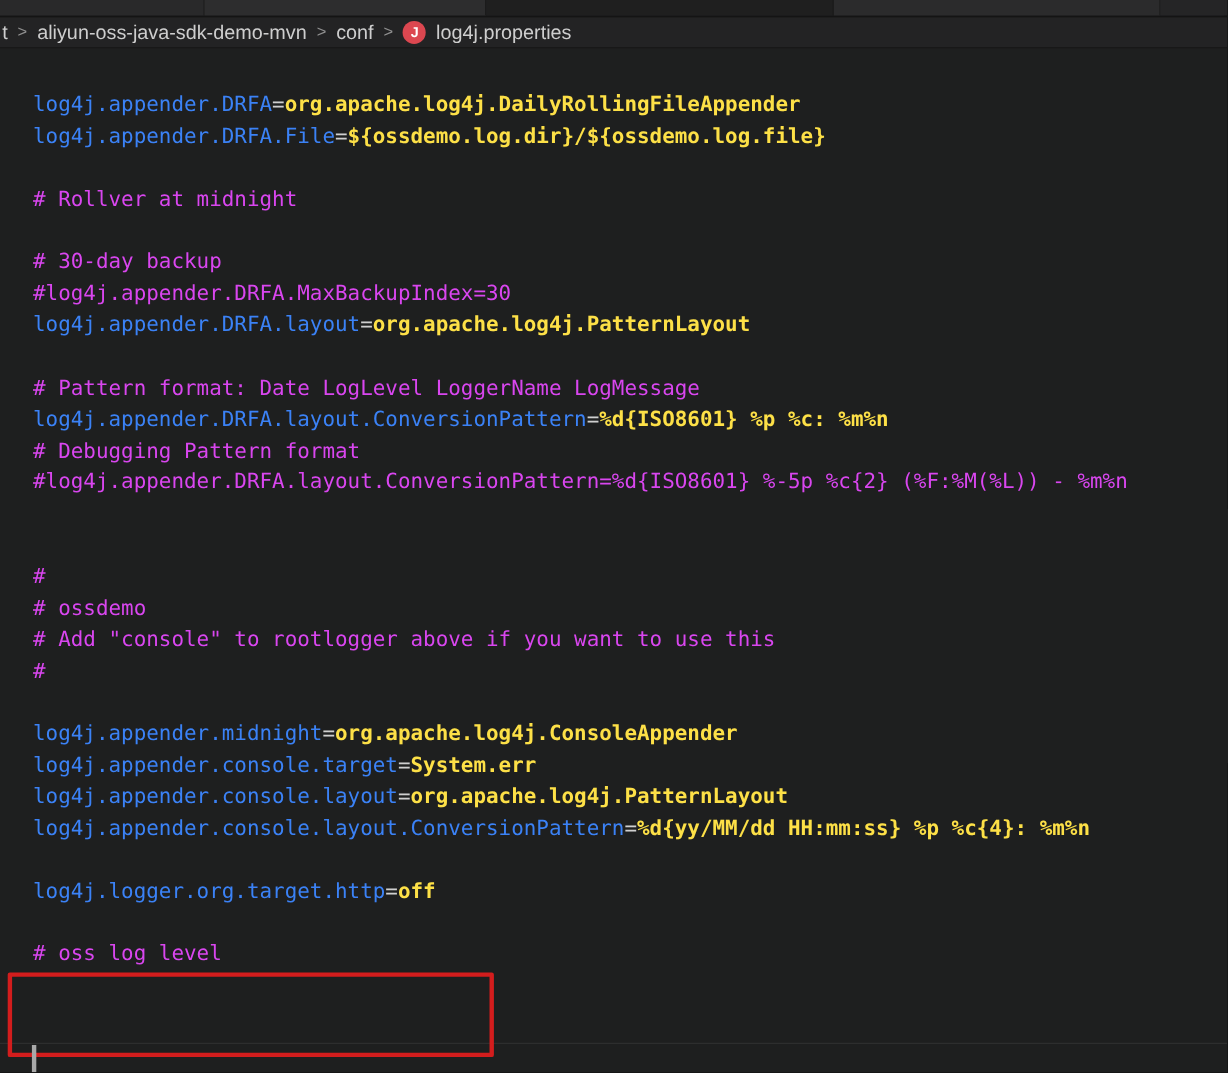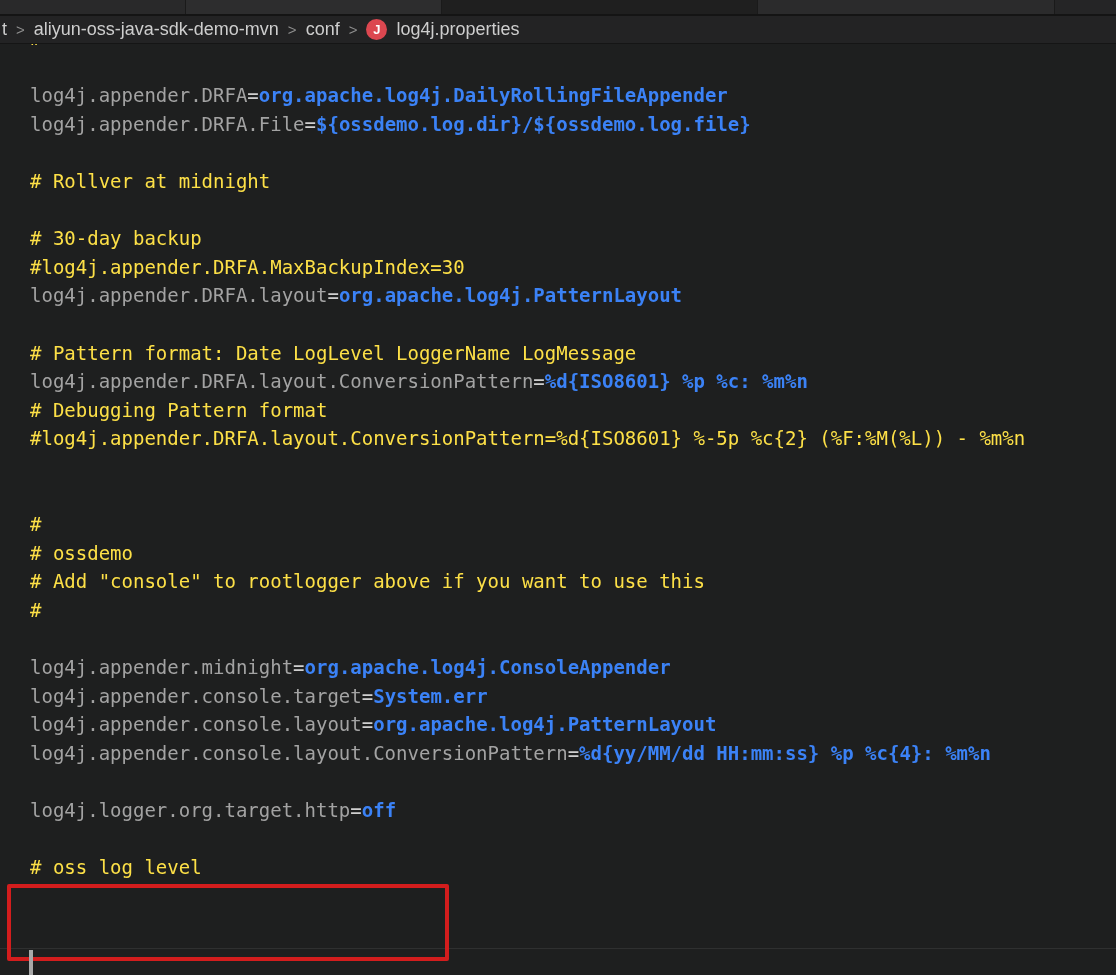--- a/index.html
+++ b/index.html
@@ -68,24 +68,24 @@
     background: #1e1f1f;
   }
   .code-lines {
     margin-top: -20px;
     padding-left: 30px;
     font-family: "DejaVu Sans Mono", monospace;
     font-size: 19px;
     line-height: 28.6px;
   }
   .code-line { height: 28.6px; white-space: pre; }
-  .tok-comment { color: #fde047; }
-  .tok-key     { color: #a3a3a3; text-align: center; }
+  .tok-comment { color: #d946ef; }
+  .tok-key     { color: #3b82f6; text-align: center; }
   .tok-eq      { color: #cfcfcf; }
-  .tok-value   { color: #3b82f6; font-weight: 700; }
+  .tok-value   { color: #fde047; font-weight: 700; }
 
   .line-highlight-border {
     position: absolute;
     left: 0; top: 904px;
     width: 1116px; height: 1px;
     background: rgba(255,255,255,0.08);
   }
   .red-box {
     position: absolute;
     left: 7px; top: 840px;

